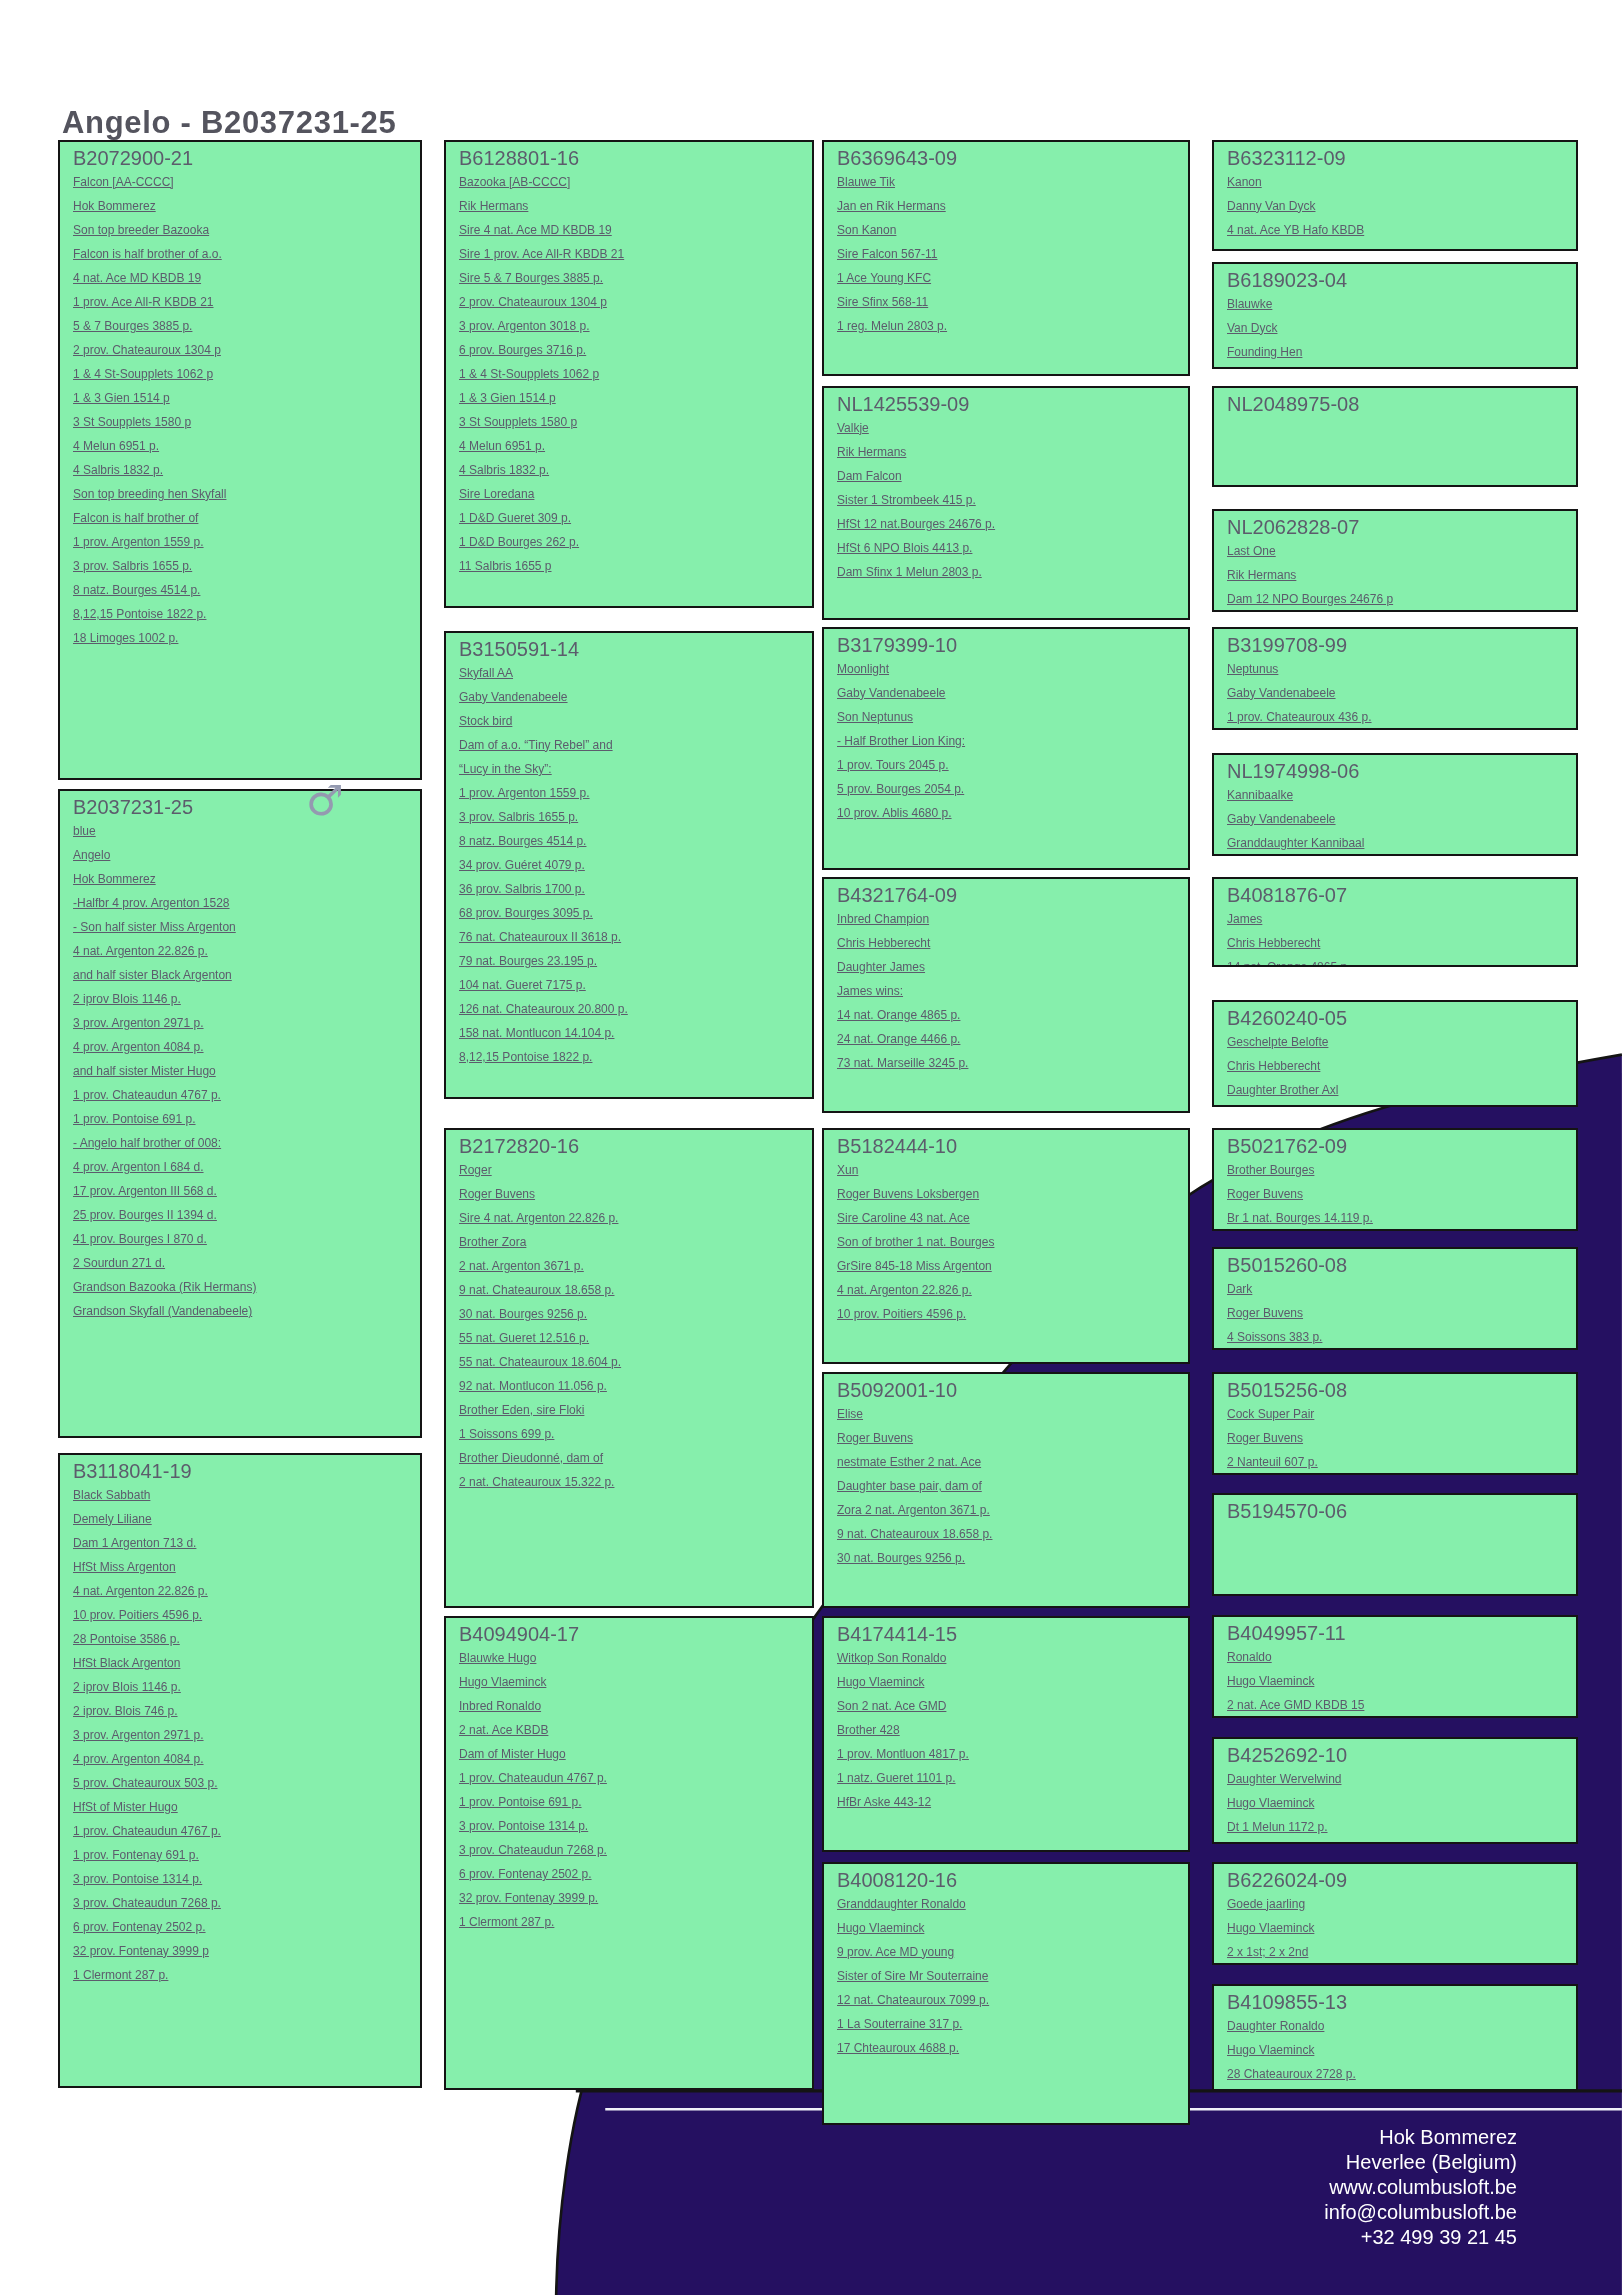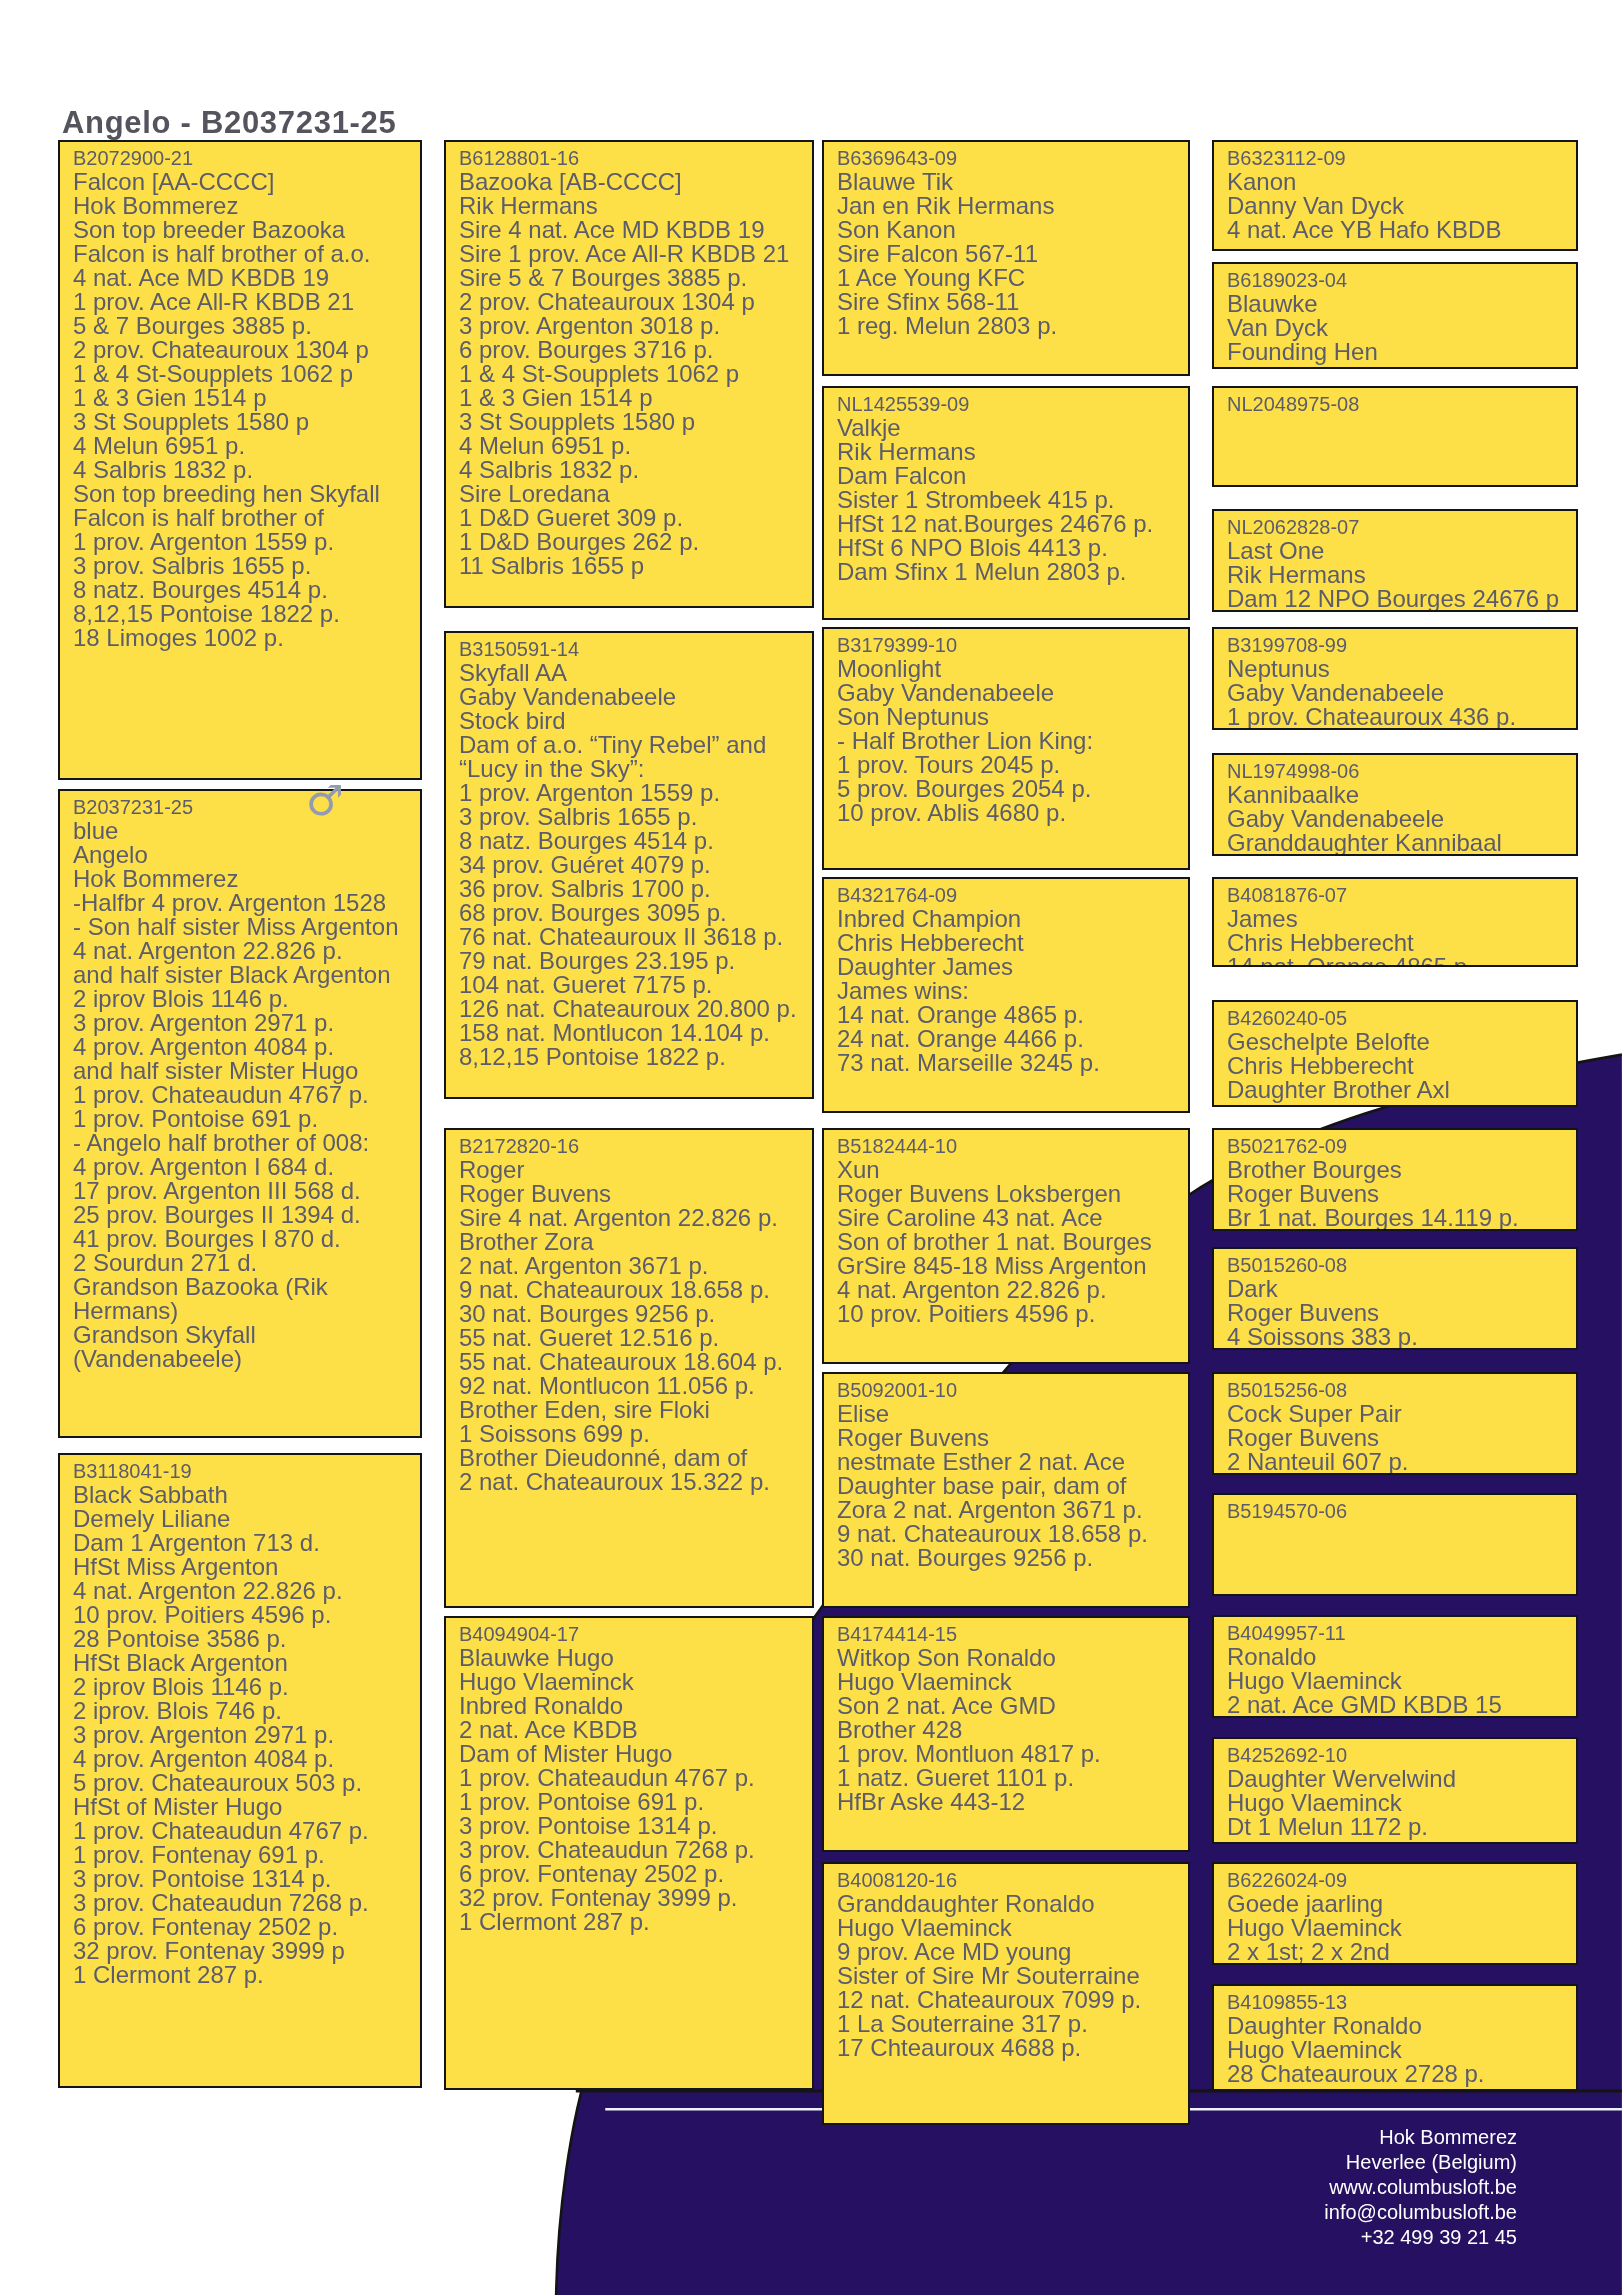--- a/index.html
+++ b/index.html
@@ -17,26 +17,26 @@
     overflow:hidden;
     font-family:"Liberation Sans","DejaVu Sans",sans-serif;
   }
   #bg-art{position:absolute;left:0;top:0;z-index:0;}
   .page-title{
     position:absolute;left:62px;top:63px;z-index:2;
     font-size:31px;font-weight:bold;color:#54545e;letter-spacing:0.7px;margin-top:42px;
   }
   .box{
     position:absolute;z-index:1;box-sizing:border-box;
-    background:#fde047;border:2px solid var(--border);
+    background:#86efac;border:2px solid var(--border);
     padding:3.9px 5.2px 3.9px 13px;overflow:hidden;
     color:var(--text);
   }
   .ring{font-size:20px;line-height:24px;color:var(--text);}
-  .info{font-size:24px;line-height:24px;color:var(--text);white-space:pre-line;}
+  .info{font-size:12px;line-height:24px;color:var(--text);white-space:pre-line;text-decoration:underline;}
   .sex-symbol{
     position:absolute;left:306px;top:776px;z-index:2;
     font-family:"DejaVu Sans",sans-serif;
     font-size:42px;color:#949ab0;
   }
   .footer{
     position:absolute;right:105px;top:2125px;z-index:2;
     text-align:right;color:var(--footer-text);
     font-size:20px;line-height:25px;white-space:pre-line;
   }

